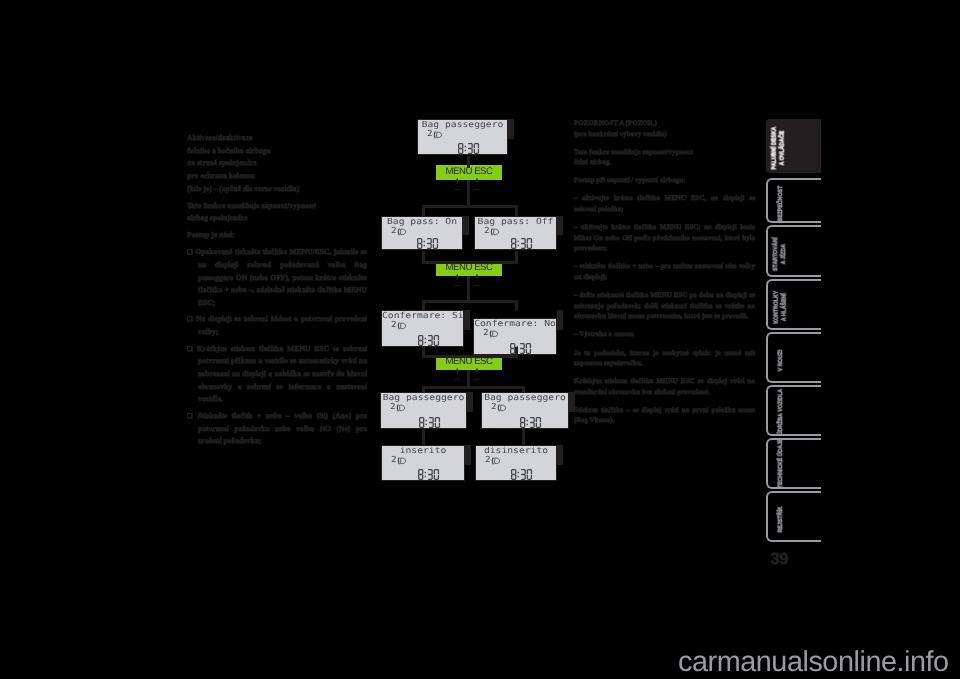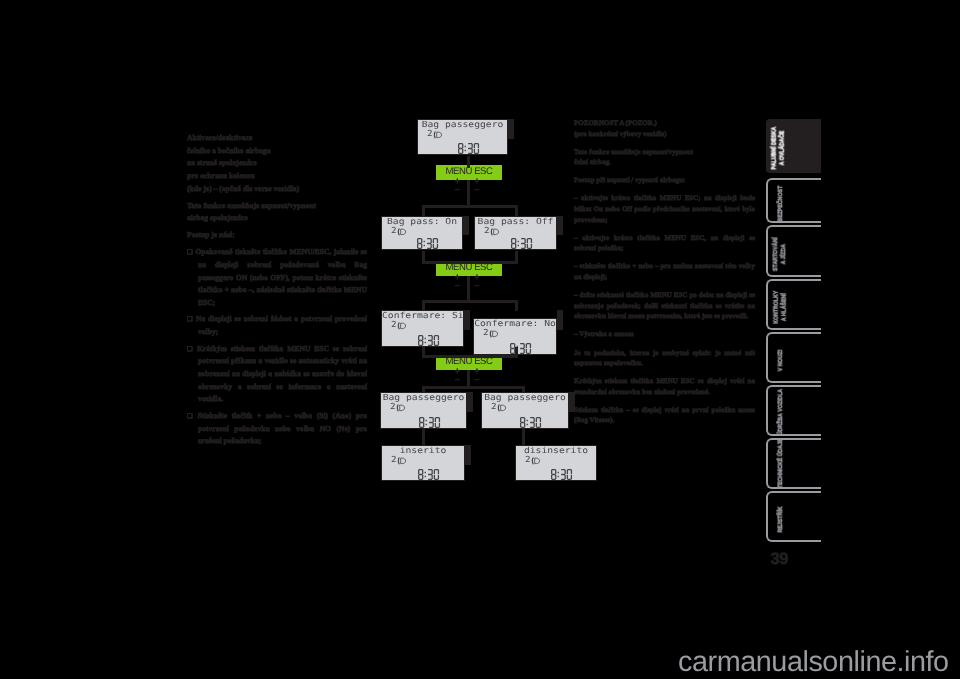--- a/index.html
+++ b/index.html
@@ -93,22 +93,22 @@
       <div class="blk bul"><span class="mk">❑ </span><span>Stiskněte tlačítk + nebo – volba (Si) (Ano) pro potvrzení požadavku nebo volbu NO (Ne) pro zrušení požadavku;</span></div>
     </div>
   <div id="colR" class="col">
       <div class="hdrline">POZORNOST A (POZOR.)</div>
       <div class="hdrline">(pro konkrétní výbavy vozidla)</div>
       <div class="gap"></div>
       <div class="introline">Tato funkce umožňuje zapnout/vypnout</div>
       <div class="introline">čelní airbag.</div>
       <div class="gap"></div>
       <div class="proctitle">Postup při zapnutí / vypnutí airbagu:</div>
+      <div class="blk bul"><span class="mk">– </span><span>aktivujte krátce tlačítko MENU ESC, na displeji se zobrazí položka;</span></div>
       <div class="blk bul"><span class="mk">– </span><span>aktivujte krátce tlačítko MENU ESC; na displeji bude blikat On nebo Off podle předchozího nastavení, které bylo provedeno;</span></div>
-      <div class="blk bul"><span class="mk">– </span><span>aktivujte krátce tlačítko MENU ESC, na displeji se zobrazí položka;</span></div>
       <div class="blk bul"><span class="mk">– </span><span>stiskněte tlačítko + nebo – pro změnu nastavení této volby na displeji;</span></div>
       <div class="blk bul"><span class="mk">– </span><span>držte stisknuté tlačítko MENU ESC po dobu na displeji se zobrazuje požadavek; další stisknutí tlačítka se vrátíte na obrazovku hlavní menu potvrzením, která jste se provedli.</span></div>
       <div class="blk bul"><span class="mk">– </span><span>Výstraha a oznam</span></div>
       <div class="blk">Je tu podmínka, kterou je nezbytné splnit: je nutné mít zapnutou zapalovačku.</div>
       <div class="blk">Krátkým stiskem tlačítka MENU ESC se displej vrátí na standardní obrazovku bez uložení provedené.</div>
       <div class="blk">Stiskem tlačítka – se displej vrátí na první položku menu (Bag Vitesse).</div>
     </div>
 
   <div id="diagram">
       <div class="shadow" style="left: 138px; top: 9px; width: 6px; height: 20px;"></div>
@@ -417,21 +417,21 @@
               <rect x="19.25" y="0.63" width="1.25" height="4.10" rx="0.25"></rect>
               <rect x="19.25" y="5.22" width="1.25" height="4.10" rx="0.25"></rect>
               <rect x="15.93" y="8.95" width="3.95" height="1.25" rx="0.25"></rect>
               <rect x="15.30" y="5.22" width="1.25" height="4.10" rx="0.25"></rect>
               <rect x="15.30" y="0.63" width="1.25" height="4.10" rx="0.25"></rect>
             </g>
           </svg>
         </div>
       </div>
       <div class="shadow" style="left: 187px; top: 335px; width: 6px; height: 20px;"></div>
-      <div class="lcd" style="left: 105px; top: 335px; width: 82px; height: 36px; margin-left: 40px;">
+      <div class="lcd" style="left: 105px; top: 335px; width: 82px; height: 36px;">
         <div class="l1">disinserito</div>
         <div class="l2">
           <span class="d">2</span>
           <span>
             <svg viewBox="0 0 10 9">
               <path d="M2.0 1.0 C0.9 2.3 0.9 5.7 2.0 7.1" stroke="#46464a" stroke-width="1.25" fill="none" stroke-linecap="round"></path>
               <path d="M3.6 1.2 L5.4 1.2 C7.4 1.2 8.8 2.7 8.8 4.1 C8.8 5.5 7.4 6.9 5.4 6.9 L3.6 6.9 Z" stroke="#46464a" stroke-width="0.85" fill="none"></path>
             </svg>
           </span>
         </div>

